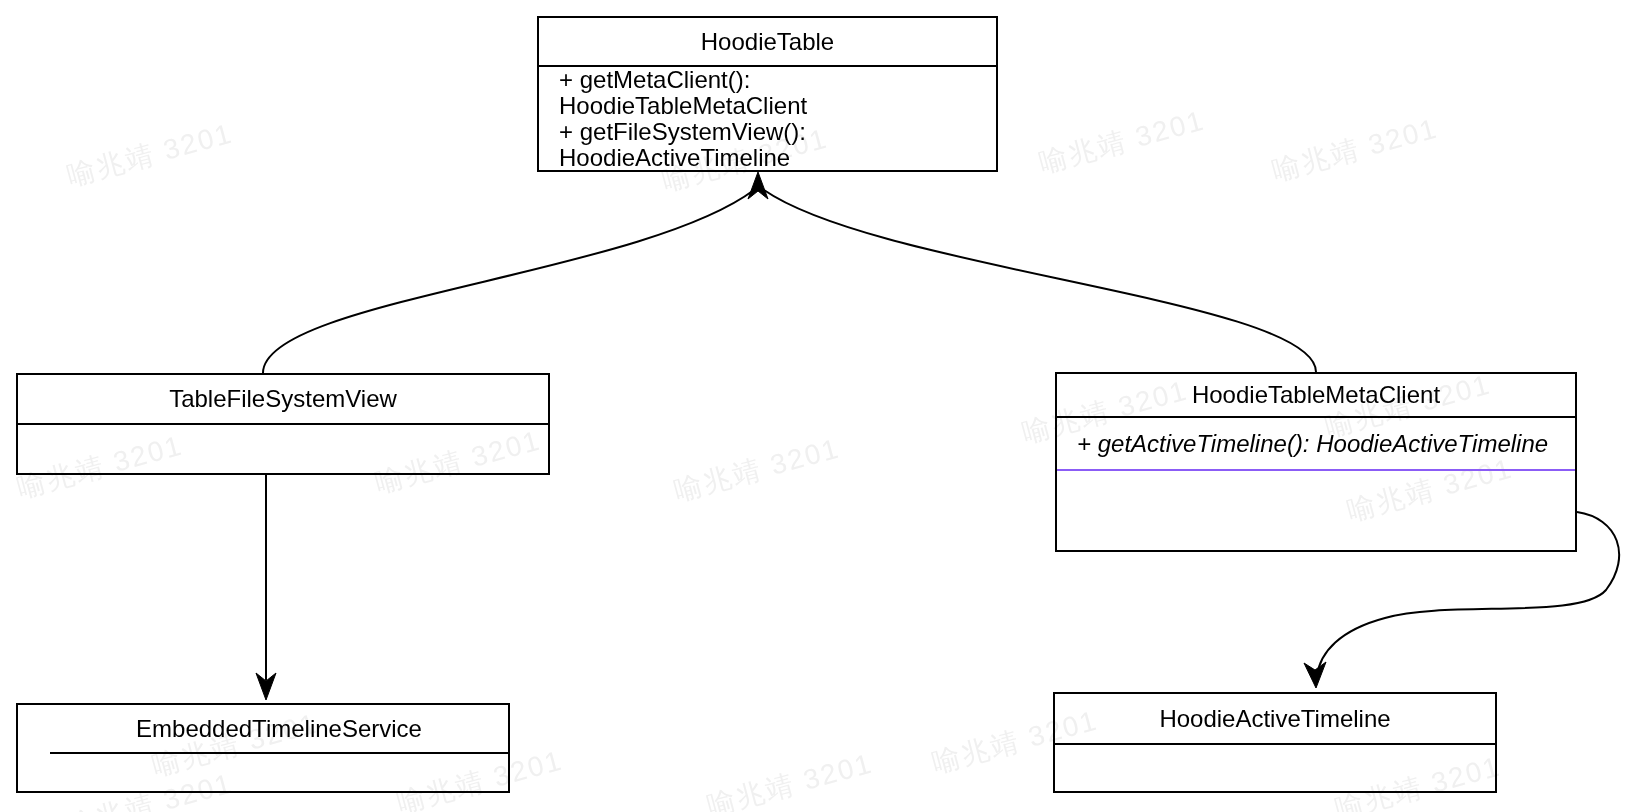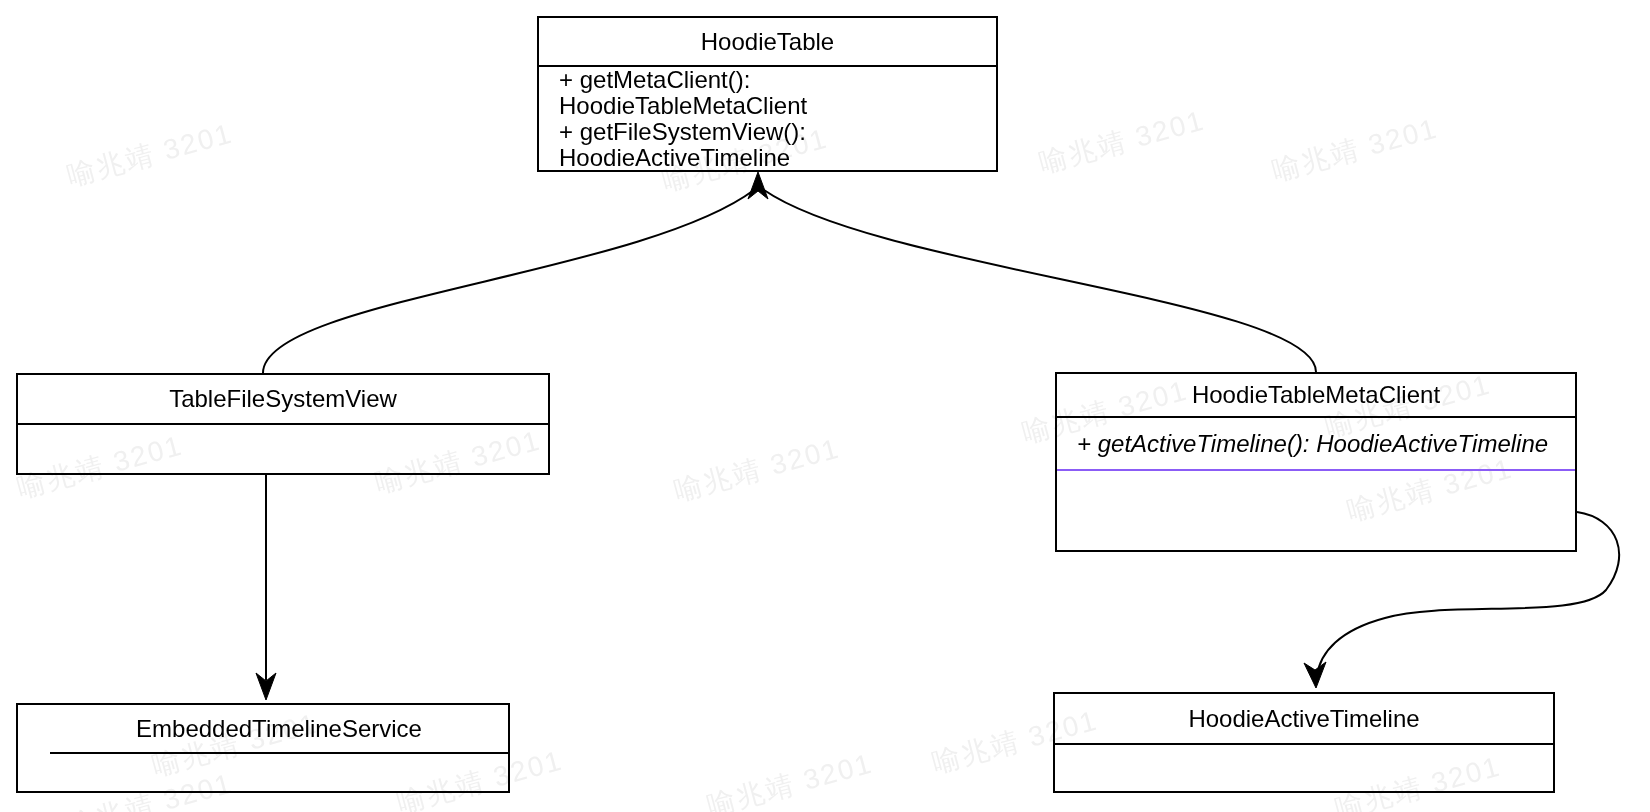--- a/index.html
+++ b/index.html
@@ -107,18 +107,18 @@
   <div class="uml-class" style="left:1055px; top:372px; width:522px; height:180px;">
     <div class="uml-title" style="height:44px;">HoodieTableMetaClient</div>
     <div class="uml-method-row divided" style="height:53px;">+ getActiveTimeline(): HoodieActiveTimeline</div>
   </div>
 
   <div class="uml-class" style="left:16px; top:703px; width:494px; height:90px;padding-left:32px;">
     <div class="uml-title" style="height:49px;">EmbeddedTimelineService</div>
     <div class="uml-empty"></div>
   </div>
 
-  <div class="uml-class" style="left:1053px; top:692px; width:502px; height:101px;">
+  <div class="uml-class" style="left:1053px; top:692px; width:444px; height:101px;">
     <div class="uml-title" style="height:51px;">HoodieActiveTimeline</div>
     <div class="uml-empty"></div>
   </div>
 
 </div>
 
 </body></html>

